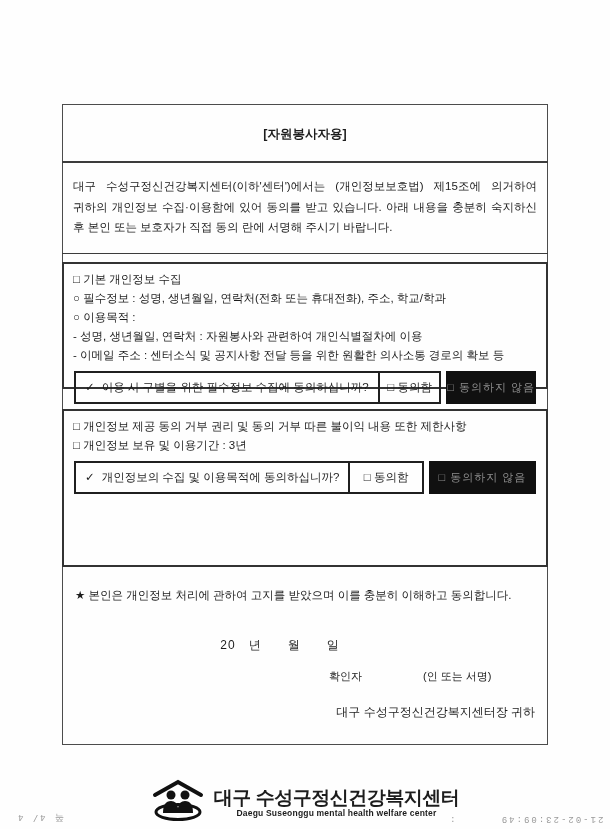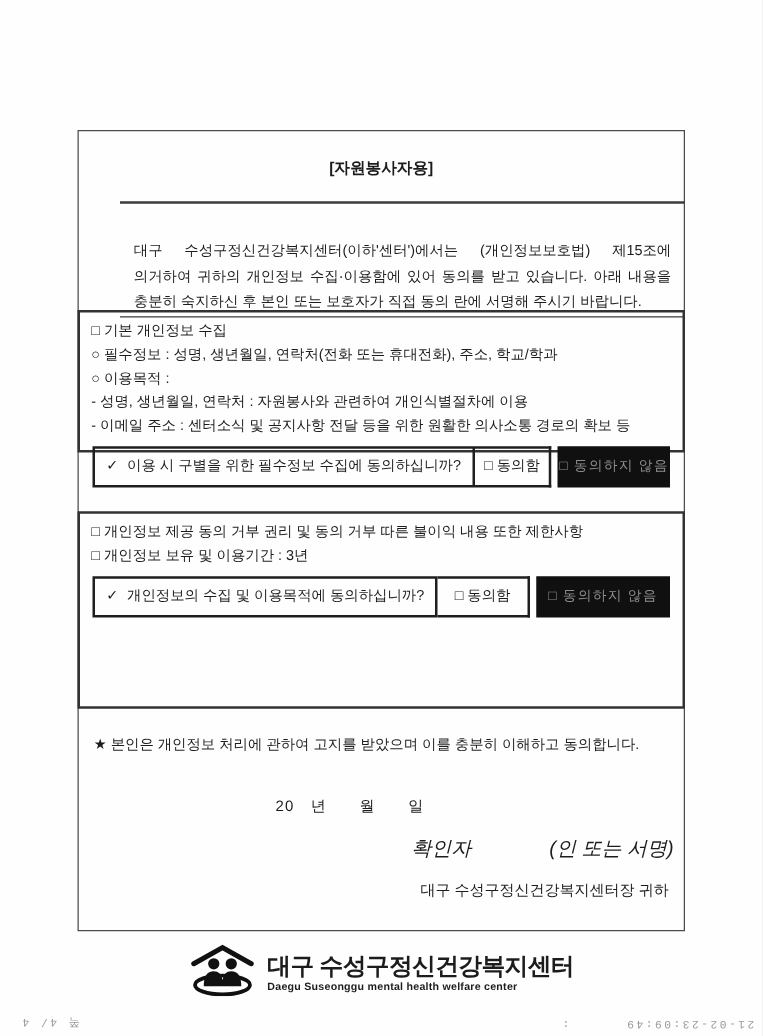--- a/index.html
+++ b/index.html
@@ -13,55 +13,55 @@
   .title .title-text{border-bottom:2.5px solid #1c1c1c;padding:0 8px 3px;}
 
   
   .form-box{position:absolute;left:62px;top:104px;width:486px;height:641px;
     border:1px solid #4c4c4c;box-sizing:border-box;}
   .form-type{text-align:center;margin-top:21px;font-weight:bold;font-size:12.5px;}
 
   
   .intro-box{position:absolute;left:-1px;right:-1px;top:56px;height:93px;
     border-top:2px solid #3c3c3c;border-bottom:1px solid #3c3c3c;
-    padding:28px 11px;box-sizing:border-box;font-size:11.5px;line-height:20.5px;
-    text-align:justify;word-break:keep-all;margin-left:34px;}
+    padding:13px 11px;box-sizing:border-box;font-size:11.5px;line-height:20.5px;
+    text-align:justify;word-break:keep-all;}
 
   
   .section{position:absolute;left:-1px;right:-1px;box-sizing:border-box;
     border:2px solid #333;padding:6px 9px;font-size:11.5px;line-height:19px;
     word-break:keep-all;}
-  .section-basic{top:143px;height:114px;}
+  .section-basic{top:157px;height:127px;}
   .section-refusal{top:304px;height:158px;}
   .section p{margin:0;}
   .hang{padding-left:14px;text-indent:-9px;}
 
   
   .consent-row{display:flex;margin:6px 1px 0 1px;height:33px;align-items:stretch;font-size:11.5px;}
   .consent-row .cell-q{flex:1;border:2px solid #1f1f1f;display:flex;align-items:center;
     padding:0 9px;gap:7px;white-space:nowrap;}
   .consent-row .cell-agree{width:72px;border:2px solid #1f1f1f;border-left:none;
     display:flex;align-items:center;justify-content:center;white-space:nowrap;text-align:center;}
   .consent-row .cell-disagree{width:108px;margin-left:5px;background:#101010;color:#8f8f8f;
     display:flex;align-items:center;justify-content:center;letter-spacing:1px;
     white-space:nowrap;font-size:11px;}
   .check{font-weight:bold;}
 
   
   .declaration{position:absolute;left:12px;right:10px;top:471px;font-size:11.5px;
     word-break:keep-all;}
   .date-line{position:absolute;left:0;right:50px;top:532px;text-align:center;
     font-size:12px;white-space:pre;letter-spacing:1px;}
-  .signer-line{position:absolute;left:266px;top:564px;font-size:16px;white-space:nowrap;font-style:italic;}
+  .signer-line{position:absolute;left:266px;top:564px;font-size:11px;white-space:nowrap;}
   .signer-line .signer-note{margin-left:58px;}
   .recipient{position:absolute;right:12px;top:599px;font-size:12px;white-space:nowrap;}
 
   
-  .logo{position:absolute;top:755px;left:0;right:0;display:flex;justify-content:center;
-    align-items:center;gap:9px;}
+  .logo{position:absolute;top:779px;left:0;right:0;display:flex;justify-content:center;
+    align-items:center;gap:9px;text-align:center;}
   .logo-text .ko{font-size:19px;font-weight:bold;letter-spacing:-0.5px;line-height:21px;}
   .logo-text .en{font-size:8.5px;font-weight:bold;letter-spacing:0.2px;}
 
   
   .fax-mark{position:absolute;color:#9a9a9a;font-family:"Liberation Mono","DejaVu Sans Mono",monospace;
     font-size:9px;transform:rotate(180deg);letter-spacing:2px;white-space:pre;}
   .fax-left{left:16px;bottom:5px;}
   .fax-right{left:448px;bottom:5px;}
 </style>
 </head>

